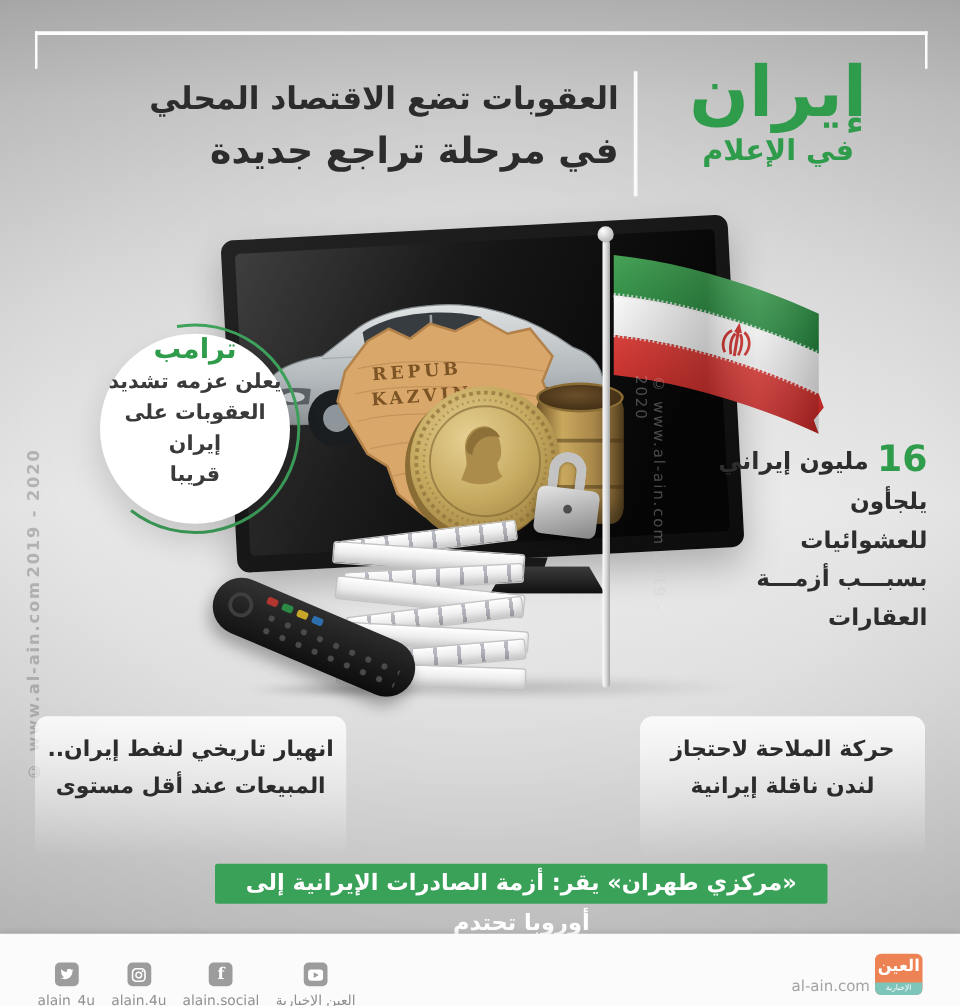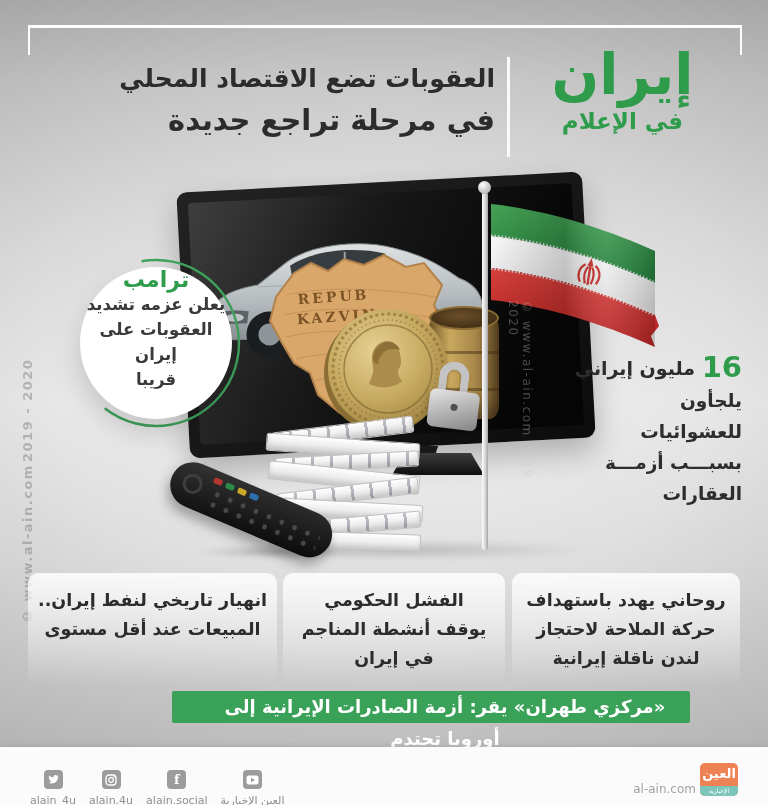--- a/index.html
+++ b/index.html
@@ -121,21 +121,21 @@
   
   .card{top:573px;height:112px;z-index:11;border-radius:10px;text-align:center;padding-top:13px;box-sizing:border-box;
     background:linear-gradient(180deg,rgba(255,255,255,0.85) 0%,rgba(255,255,255,0.35) 60%,rgba(255,255,255,0) 100%);}
   .card-rouhani{left:512px;width:228px;}
   .card-mining{left:283px;width:222px;}
   .card-oil{left:28px;width:249px;}
   .card-line{font-size:17.5px;font-weight:bold;color:#2c2c2c;line-height:29px;}
 
   
   .banner{left:172px;top:691px;width:490px;height:32px;z-index:12;background:#3aa158;border-radius:2px;
-    text-align:center;padding-left:28px;}
+    text-align:center;}
   .banner-text{color:#ffffff;font-size:18px;font-weight:bold;line-height:32px;}
 
   
   .footer{left:0;top:747px;width:768px;height:58px;background:#fbfbfb;z-index:20;
     box-shadow:0 -2px 4px rgba(0,0,0,0.08);}
   .social-row{position:absolute;left:30px;top:23px;display:flex;gap:13px;align-items:center;}
   .social-item{display:flex;align-items:center;gap:5px;flex-direction:column;}
   .s-icon{width:19px;height:19px;border-radius:4px;background:#9c9c9c;display:flex;align-items:center;justify-content:center;}
   .s-label{font-size:11px;color:#8f8f8f;}
   .fb-f{color:#fff;font-family:"DejaVu Serif",serif;font-weight:bold;font-size:13px;line-height:13px;}
@@ -315,28 +315,22 @@
     <div class="stat-l1">
       <span class="stat-num">16</span>
       <span>مليون إيراني</span>
     </div>
     <div class="stat-line">يلجأون للعشوائيات</div>
     <div class="stat-line">بسبـــب أزمـــة</div>
     <div class="stat-line">العقارات</div>
   </div>
 
   <div class="abs card card-rouhani rtl">
-    <div class="card-line">روحاني يهدد باستهداف</div>
     <div class="card-line">حركة الملاحة لاحتجاز</div>
     <div class="card-line">لندن ناقلة إيرانية</div>
-  </div>
-  <div class="abs card card-mining rtl">
-    <div class="card-line">الفشل الحكومي</div>
-    <div class="card-line">يوقف أنشطة المناجم</div>
-    <div class="card-line">في إيران</div>
   </div>
   <div class="abs card card-oil rtl">
     <div class="card-line">انهيار تاريخي لنفط إيران..</div>
     <div class="card-line">المبيعات عند أقل مستوى</div>
   </div>
 
   <div class="abs banner rtl">
     <div class="banner-text">«مركزي طهران» يقر: أزمة الصادرات الإيرانية إلى أوروبا تحتدم</div>
   </div>
 

